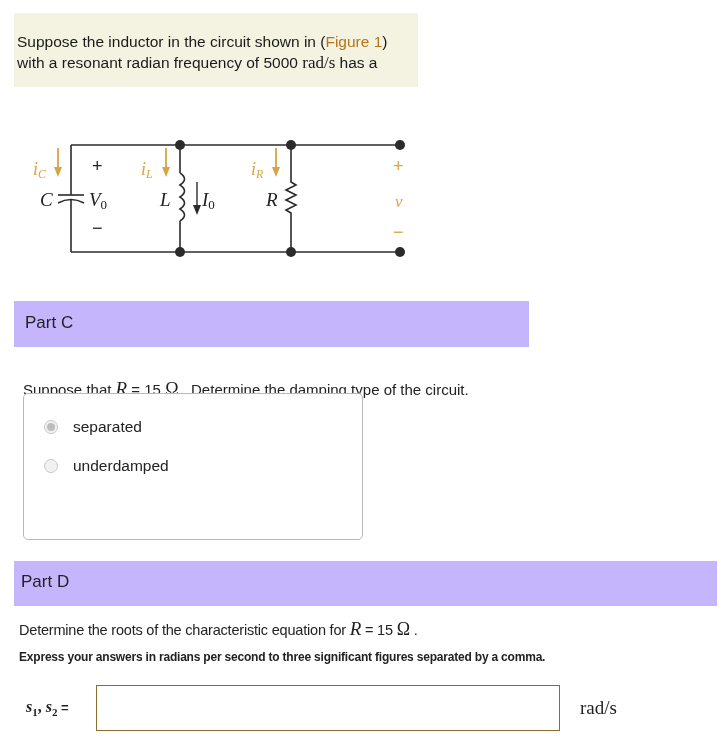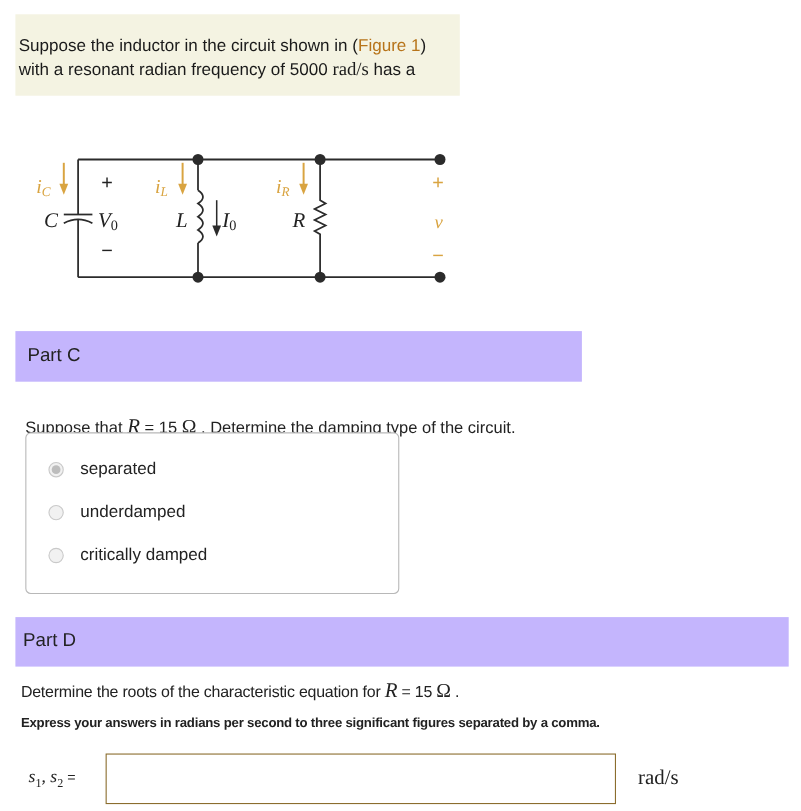--- a/index.html
+++ b/index.html
@@ -18,21 +18,21 @@
   .math-r { font-family: "Liberation Serif", serif; font-size: 18px; }
   .options { left: 23px; top: 393px; width: 340px; height: 147px; box-sizing: border-box;
              border: 1px solid #b8b8b8; border-radius: 5px; background: #fff; }
   .opt { position: absolute; left: 20px; display: flex; align-items: center; font-size: 15.5px; color: #222; cursor: pointer; }
   .radio { width: 14px; height: 14px; border-radius: 50%; border: 1px solid #c9c9c9; background: #f1f1f1;
            box-sizing: border-box; margin-right: 15px; position: relative; }
   .radio.sel::after { content: ""; position: absolute; left: 2px; top: 2px; width: 8px; height: 8px; border-radius: 50%; background: #bdbdbd; }
   .partd { left: 14px; top: 561px; width: 703px; height: 45px; padding: 11px 0 0 7px; }
   .partd-q { left: 19px; top: 618px; font-size: 14.5px; letter-spacing: -0.2px; }
   .partd-instr { left: 19px; top: 650px; font-size: 12px; font-weight: bold; letter-spacing: -0.2px; }
-  .ans-label { left: 26px; top: 698px; font-family: "Liberation Serif", serif; font-size: 16px; }
+  .ans-label { left: 26px; top: 698px; font-family: "Liberation Serif", serif; font-size: 16px; font-weight: bold; }
   .ans-label i { font-style: italic; }
   .ans-label sub { font-size: 11px; font-style: normal; }
   .ans-box { left: 96px; top: 685px; width: 464px; height: 46px; box-sizing: border-box;
              border: 1px solid #8b6d2e; background: #fff; outline: none; font-size: 15px; padding: 0 8px; }
   .units { left: 580px; top: 697px; font-family: "Liberation Serif", serif; font-size: 19px; color: #222; }
 </style>
 </head>
 <body>
 
 <div class="abs intro">
@@ -112,24 +112,20 @@
 </div>
 <div class="abs options">
   <label class="opt" style="top:24px">
     <span class="radio sel"></span>
     <span>separated</span>
   </label>
   <label class="opt" style="top:63px">
     <span class="radio"></span>
     <span>underdamped</span>
   </label>
-  <label class="opt" style="top:102px">
-    <span class="radio"></span>
-    <span>critically damped</span>
-  </label>
 </div>
 
 <div class="abs part-header partd">
   <span>Part D</span>
 </div>
 <div class="abs partd-q">
   <span>Determine the roots of the characteristic equation for </span><span class="math-i">R</span><span> = 15 </span><span class="math-r">Ω</span><span> .</span>
 </div>
 <div class="abs partd-instr">Express your answers in radians per second to three significant figures separated by a comma.</div>
 

